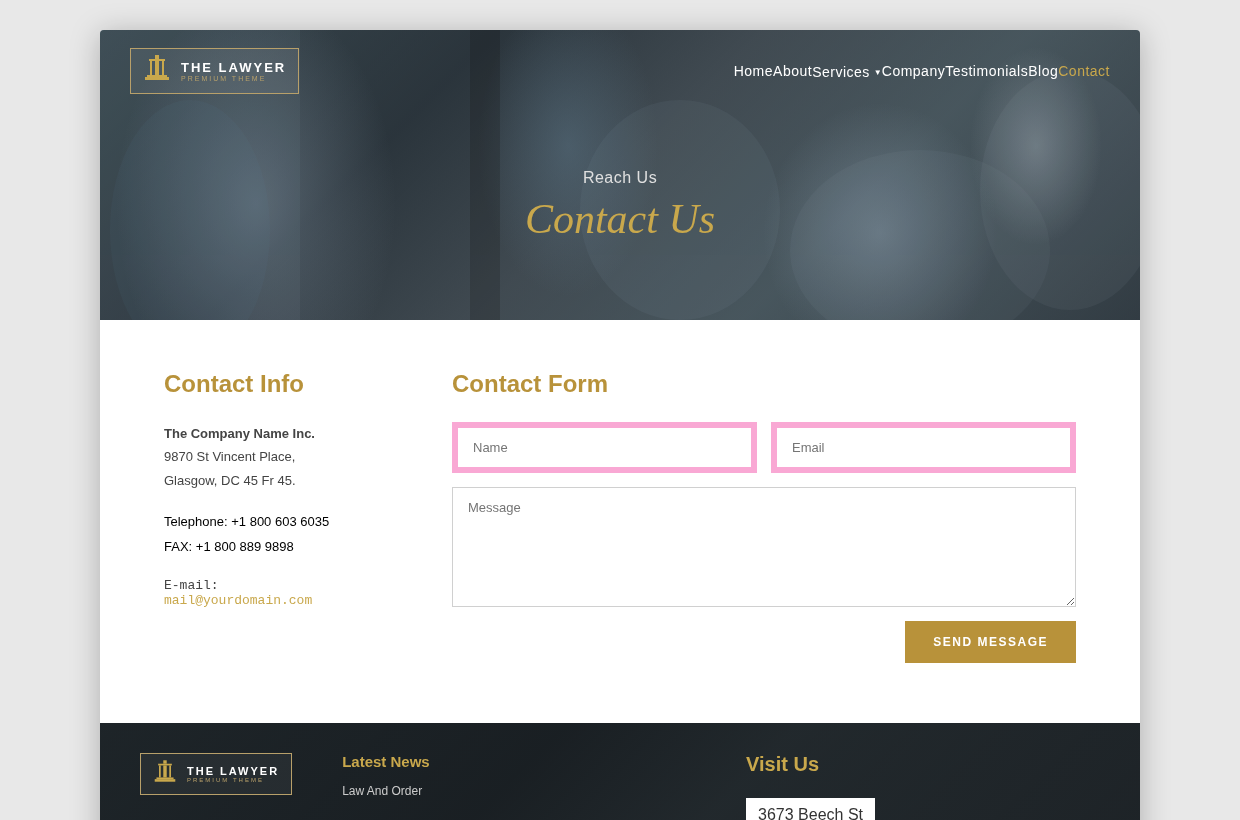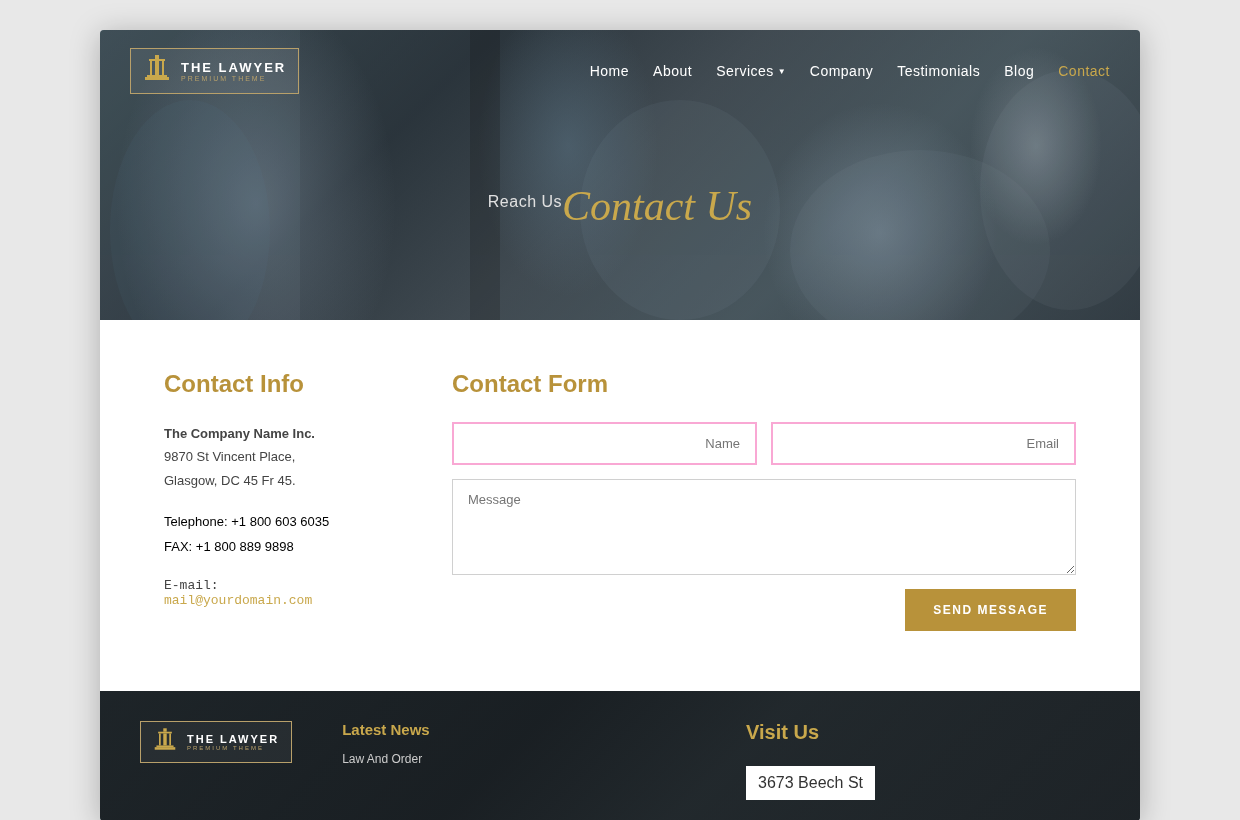--- a/index.html
+++ b/index.html
@@ -84,22 +84,21 @@
 
     .logo-subtitle {
       color: #b8a06a;
       font-size: 7px;
       letter-spacing: 2px;
       font-family: Arial, sans-serif;
     }
 
     .nav-links {
       display: flex;
-      align-items: center;
-      gap: 24px;
+      align-items: flex-end;
       list-style: none;
     }
 
     .nav-links a {
       color: #fff;
       text-decoration: none;
       font-size: 14px;
       font-family: Arial, sans-serif;
       letter-spacing: 0.5px;
     }
@@ -119,21 +118,21 @@
       font-size: 8px;
       color: #fff;
     }
 
     
     .hero-center {
       position: relative;
       z-index: 5;
       flex: 1;
       display: flex;
-      flex-direction: row;
+      flex-direction: column;
       align-items: center;
       justify-content: center;
       padding-bottom: 20px;
     }
 
     .hero-subtitle {
       color: #e0e0e0;
       font-size: 16px;
       font-family: Arial, sans-serif;
       margin-bottom: 8px;
@@ -208,40 +207,39 @@
     }
 
     .form-row {
       display: flex;
       gap: 14px;
       margin-bottom: 14px;
     }
 
     .form-input {
       flex: 1;
-      border: 2px solid #f9a8d4;
+      border: 6px solid #f9a8d4;
       padding: 12px 15px;
       font-size: 13px;
       font-family: Arial, sans-serif;
       color: #999;
       outline: none;
       border-radius: 0;
-      text-align: right;
     }
 
     .form-textarea {
       width: 100%;
       border: 1px solid #d0d0d0;
       padding: 12px 15px;
       font-size: 13px;
       font-family: Arial, sans-serif;
       color: #999;
       outline: none;
       resize: vertical;
-      height: 96px;
+      height: 120px;
       margin-bottom: 14px;
       display: block;
     }
 
     .form-submit-row {
       display: flex;
       justify-content: flex-end;
     }
 
     .send-btn {

